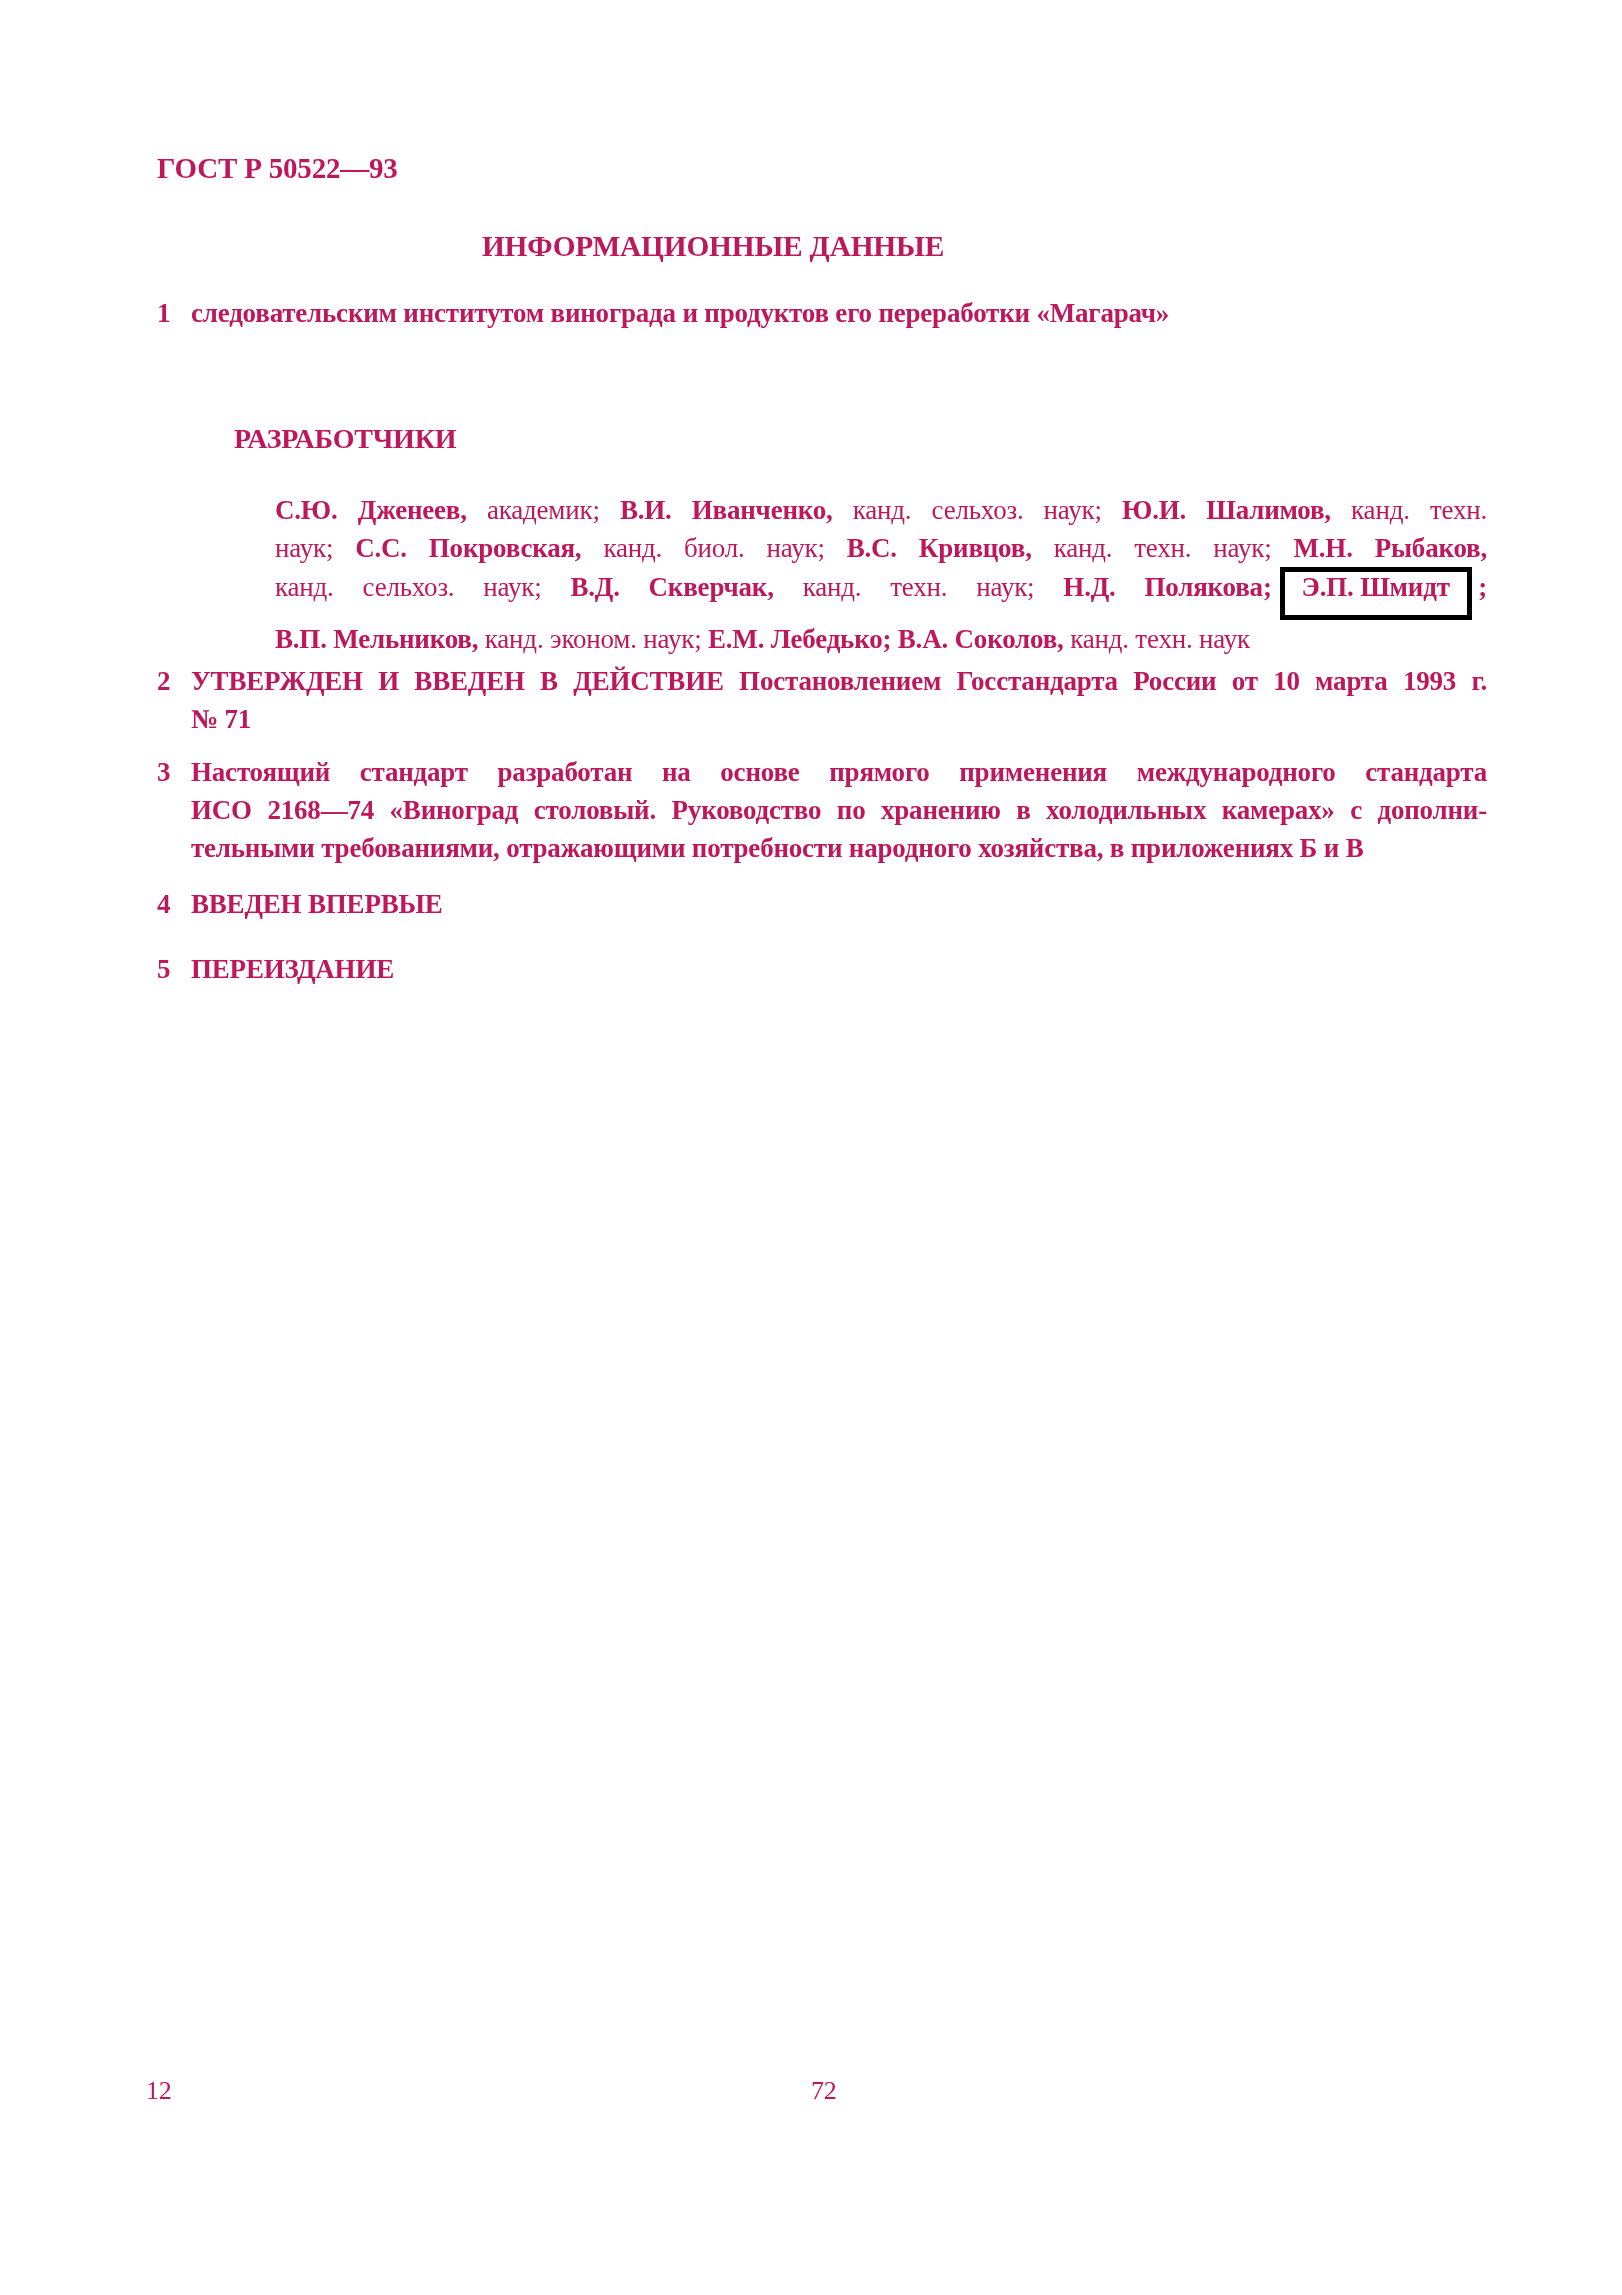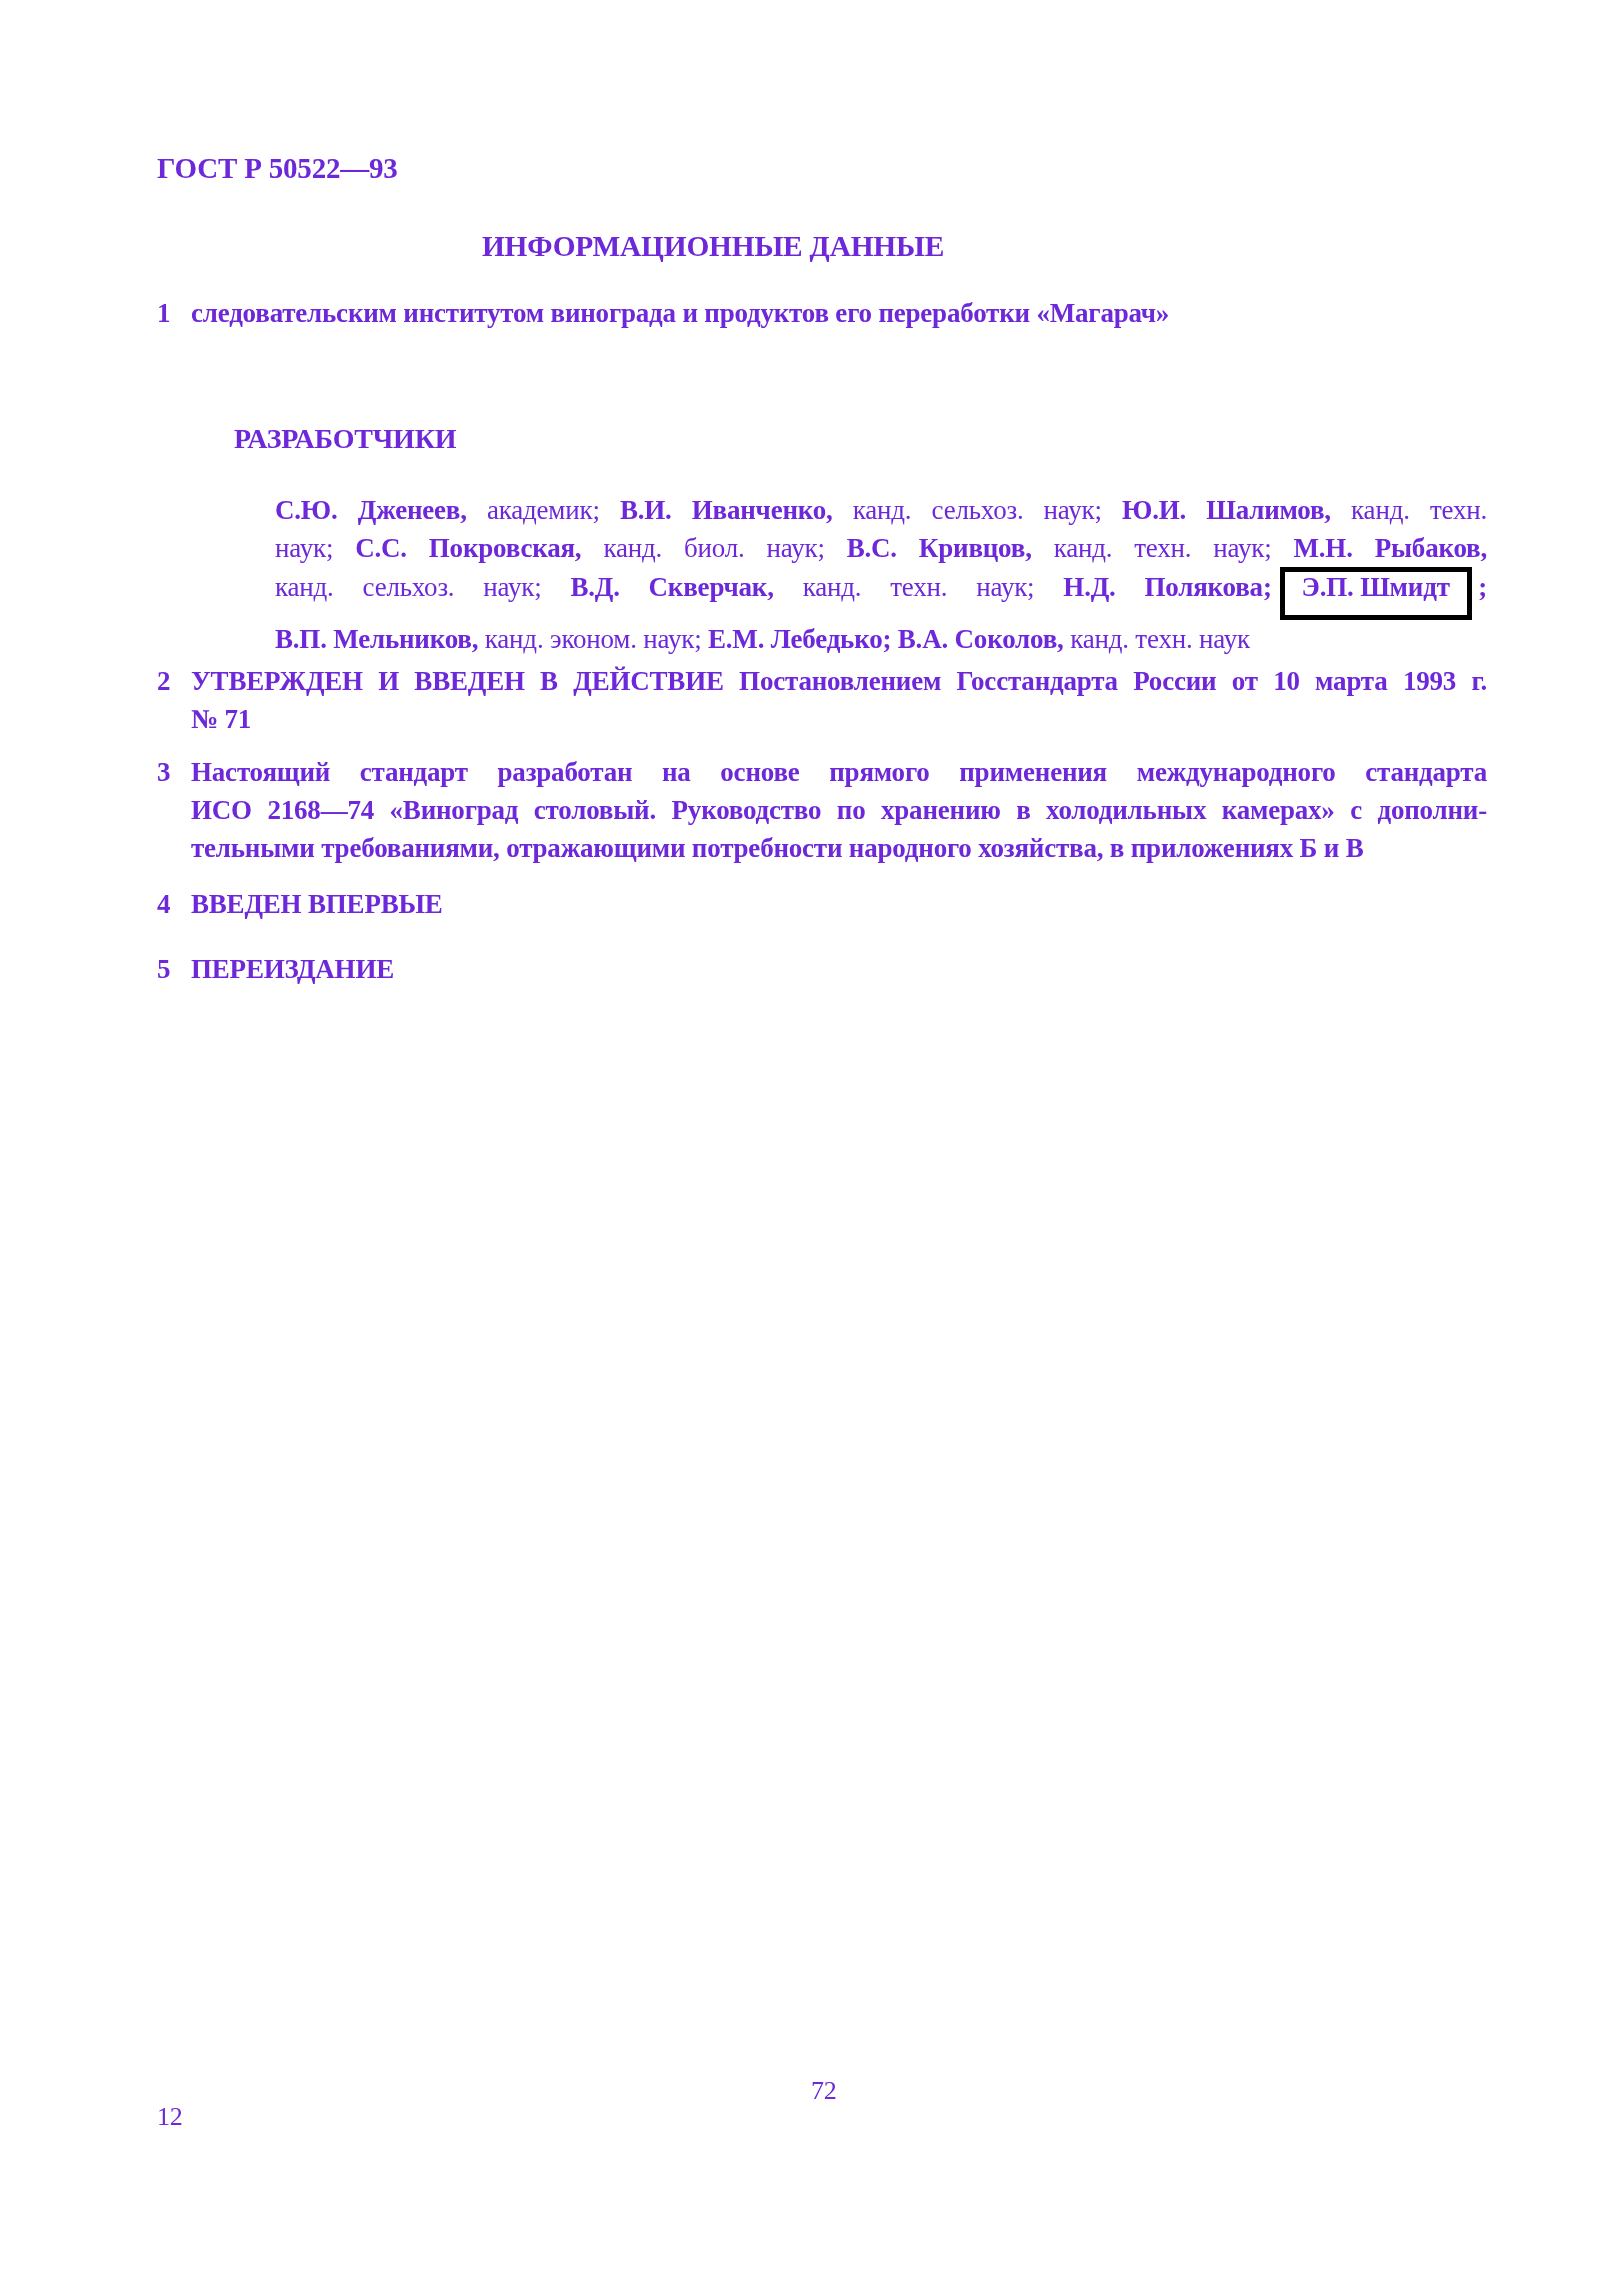--- a/index.html
+++ b/index.html
@@ -5,21 +5,21 @@
   html, body {
     margin: 0;
     padding: 0;
     background: #ffffff;
   }
   .page {
     position: relative;
     width: 1622px;
     height: 2295px;
     background: #ffffff;
-    color: #6d28d9;
+    color: #be185d;
     font-family: "Liberation Serif", "DejaVu Serif", serif;
     font-size: 27px;
     line-height: 38px;
     letter-spacing: -0.2px;
     overflow: hidden;
   }
   .b { font-weight: bold; }
   .abs { position: absolute; }
 
   .doc-code {
@@ -77,21 +77,21 @@
     padding: 0px 17px 12px 17px;
     margin: 0 6.5px 0 7.9px;
     line-height: 31px;
   }
 
   .footer-num {
     top: 2072px;
     font-size: 26px;
     font-weight: normal;
   }
-  #page-num-left { left: 157px; margin-top: 26px; }
+  #page-num-left { left: 146px; }
   #page-num-center { left: 811px; }
 </style>
 </head>
 <body>
 
 <div class="page">
 
   <div class="abs doc-code">ГОСТ Р 50522—93</div>
 
   <div class="abs title">ИНФОРМАЦИОННЫЕ ДАННЫЕ</div>

